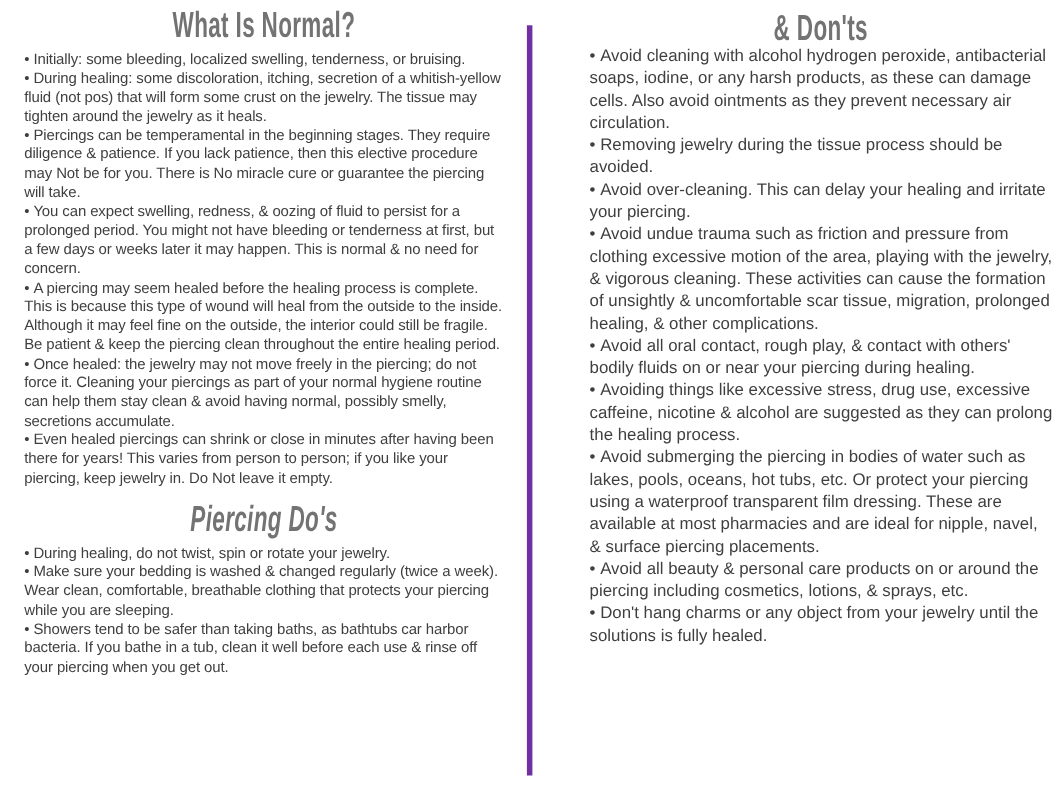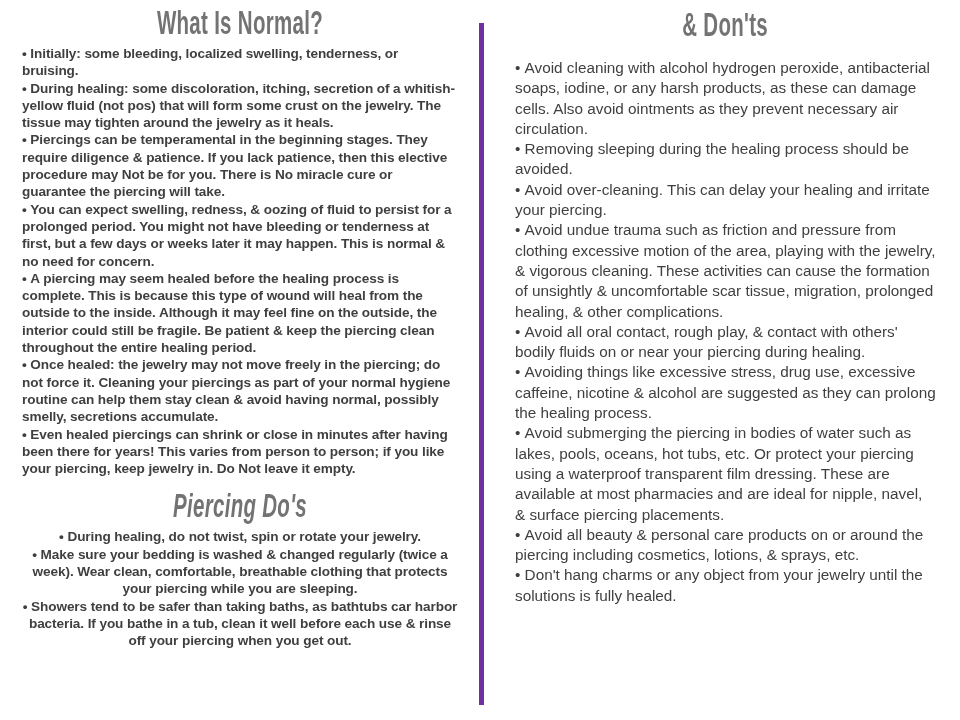--- a/index.html
+++ b/index.html
@@ -25,21 +25,21 @@
     top: 23px;
     width: 5px;
     height: 682px;
     background: #7030A0;
   }
   .col {
     position: absolute;
     top: 6px;
   }
   .col-left  { left: 22px;  width: 436px; }
-  .col-right { left: 515px; width: 421px; top: 8px; }
+  .col-right { left: 536px; width: 421px; top: 8px; }
 
   .heading {
     text-align: center;
     color: #737373;
     height: 33px;
     line-height: 33px;
     white-space: nowrap;
   }
   .heading > span {
     display: inline-block;
@@ -50,29 +50,29 @@
     transform-origin: 50% 50%;
   }
   .heading-dos { margin-top: 12px; font-style: italic; }
 
   .bullets p {
     margin: 0;
     color: #3F3F3F;
   }
   .bullets p::before { content: "\2022\00A0"; }
 
-  .body-left  { margin-top: 6px; font-weight: bold; }
+  .body-left  { margin-top: 6px; }
   .body-left p {
     font-size: 13.6px;
     line-height: 17.3px;
     letter-spacing: -0.1px;
   }
-  .body-dos { margin-top: 6px; text-align: center; }
+  .body-dos { margin-top: 6px; }
 
-  .body-right { margin-top: 17px; }
+  .body-right { }
   .body-right p {
     font-size: 15.3px;
     line-height: 20.3px;
   }
 </style>
 </head>
 <body>
 
 <div class="slide">
 
@@ -101,21 +101,21 @@
         <p>Showers tend to be safer than taking baths, as bathtubs car harbor bacteria. If you bathe in a tub, clean it well before each use &amp; rinse off your piercing when you get out.</p>
       </div>
   </div>
 
   <div class="col col-right">
     <div class="heading">
       <span>&amp; Don'ts</span>
     </div>
     <div class="bullets body-right">
         <p>Avoid cleaning with alcohol hydrogen peroxide, antibacterial soaps, iodine, or any harsh products, as these can damage cells. Also avoid ointments as they prevent necessary air circulation.</p>
-        <p>Removing sleeping during the healing process should be avoided.</p>
+        <p>Removing jewelry during the tissue process should be avoided.</p>
         <p>Avoid over-cleaning. This can delay your healing and irritate your piercing.</p>
         <p>Avoid undue trauma such as friction and pressure from clothing excessive motion of the area, playing with the jewelry, &amp; vigorous cleaning. These activities can cause the formation of unsightly &amp; uncomfortable scar tissue, migration, prolonged healing, &amp; other complications.</p>
         <p>Avoid all oral contact, rough play, &amp; contact with others' bodily fluids on or near your piercing during healing.</p>
         <p>Avoiding things like excessive stress, drug use, excessive caffeine, nicotine &amp; alcohol are suggested as they can prolong the healing process.</p>
         <p>Avoid submerging the piercing in bodies of water such as lakes, pools, oceans, hot tubs, etc. Or protect your piercing using a waterproof transparent film dressing. These are available at most pharmacies and are ideal for nipple, navel, &amp; surface piercing placements.</p>
         <p>Avoid all beauty &amp; personal care products on or around the piercing including cosmetics, lotions, &amp; sprays, etc.</p>
         <p>Don't hang charms or any object from your jewelry until the solutions is fully healed.</p>
       </div>
   </div>
 

